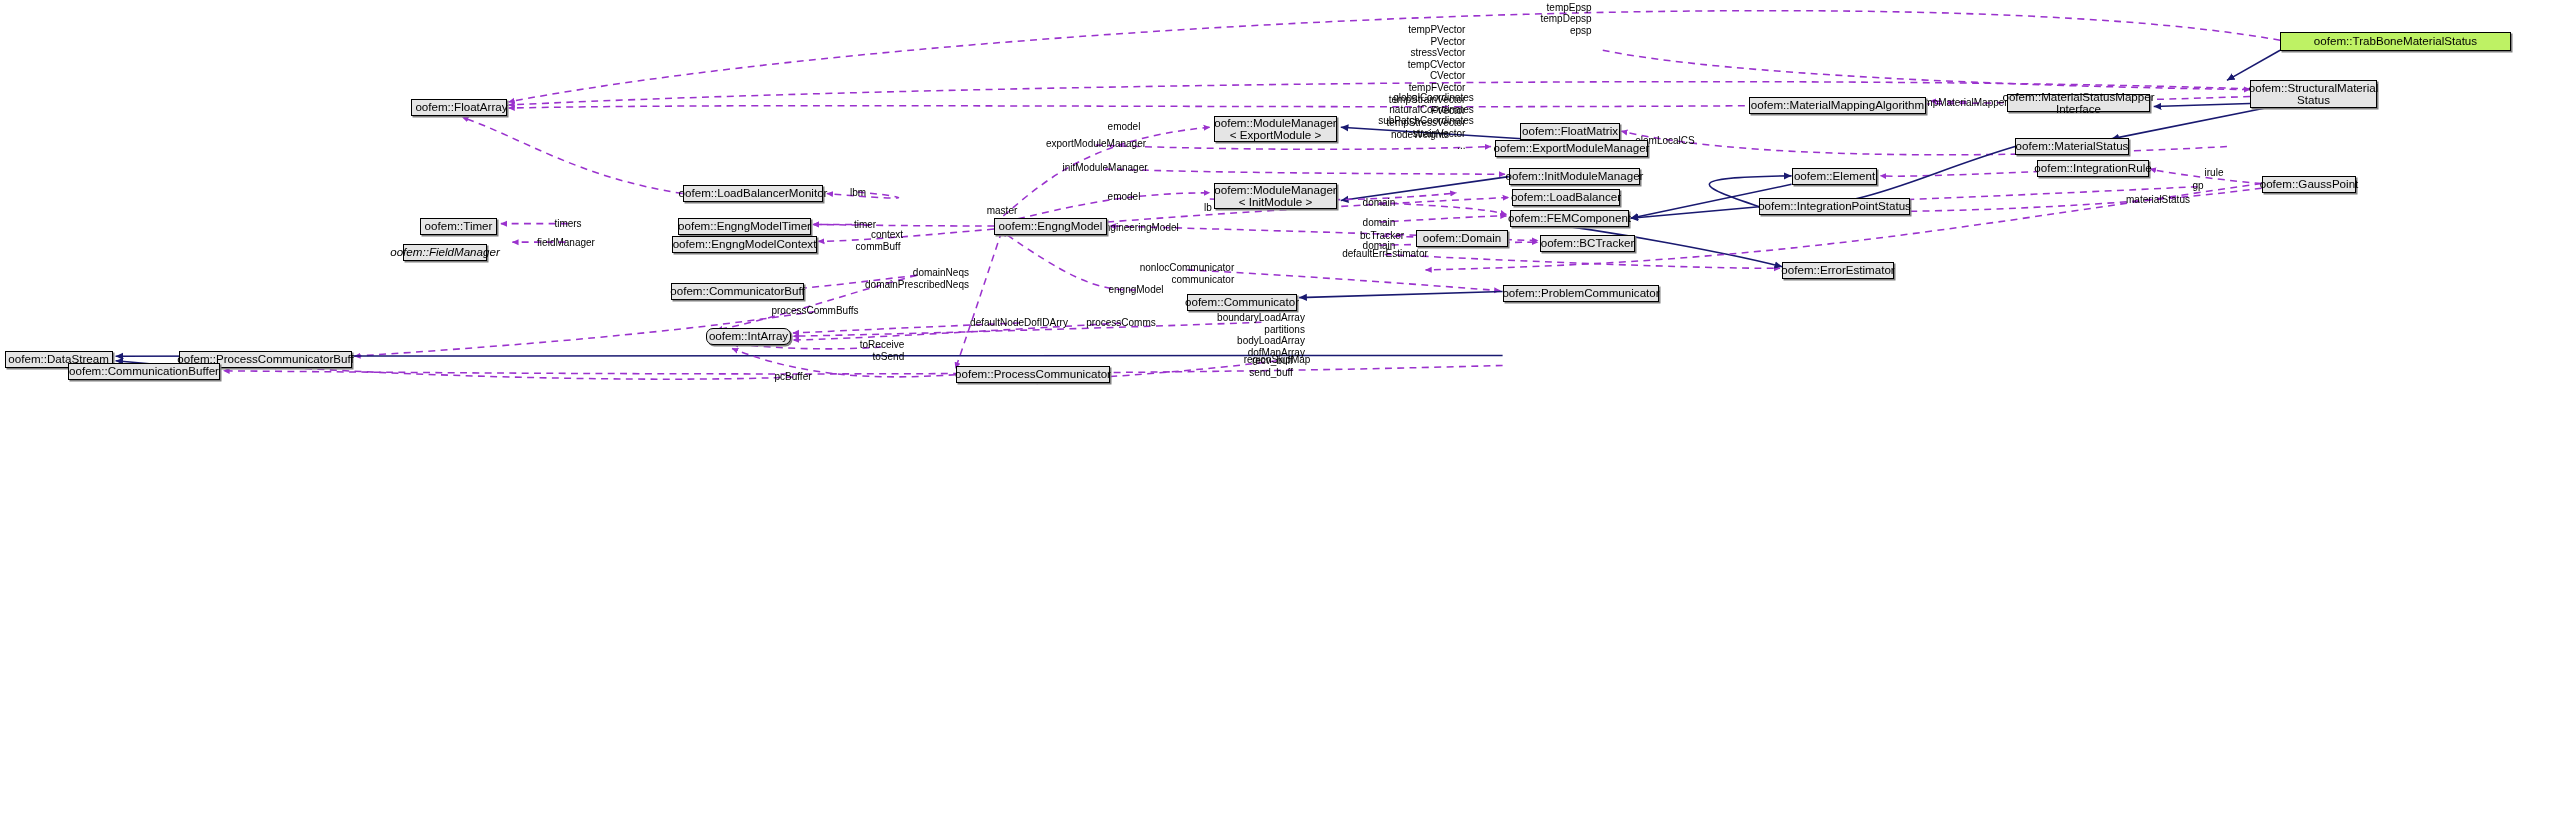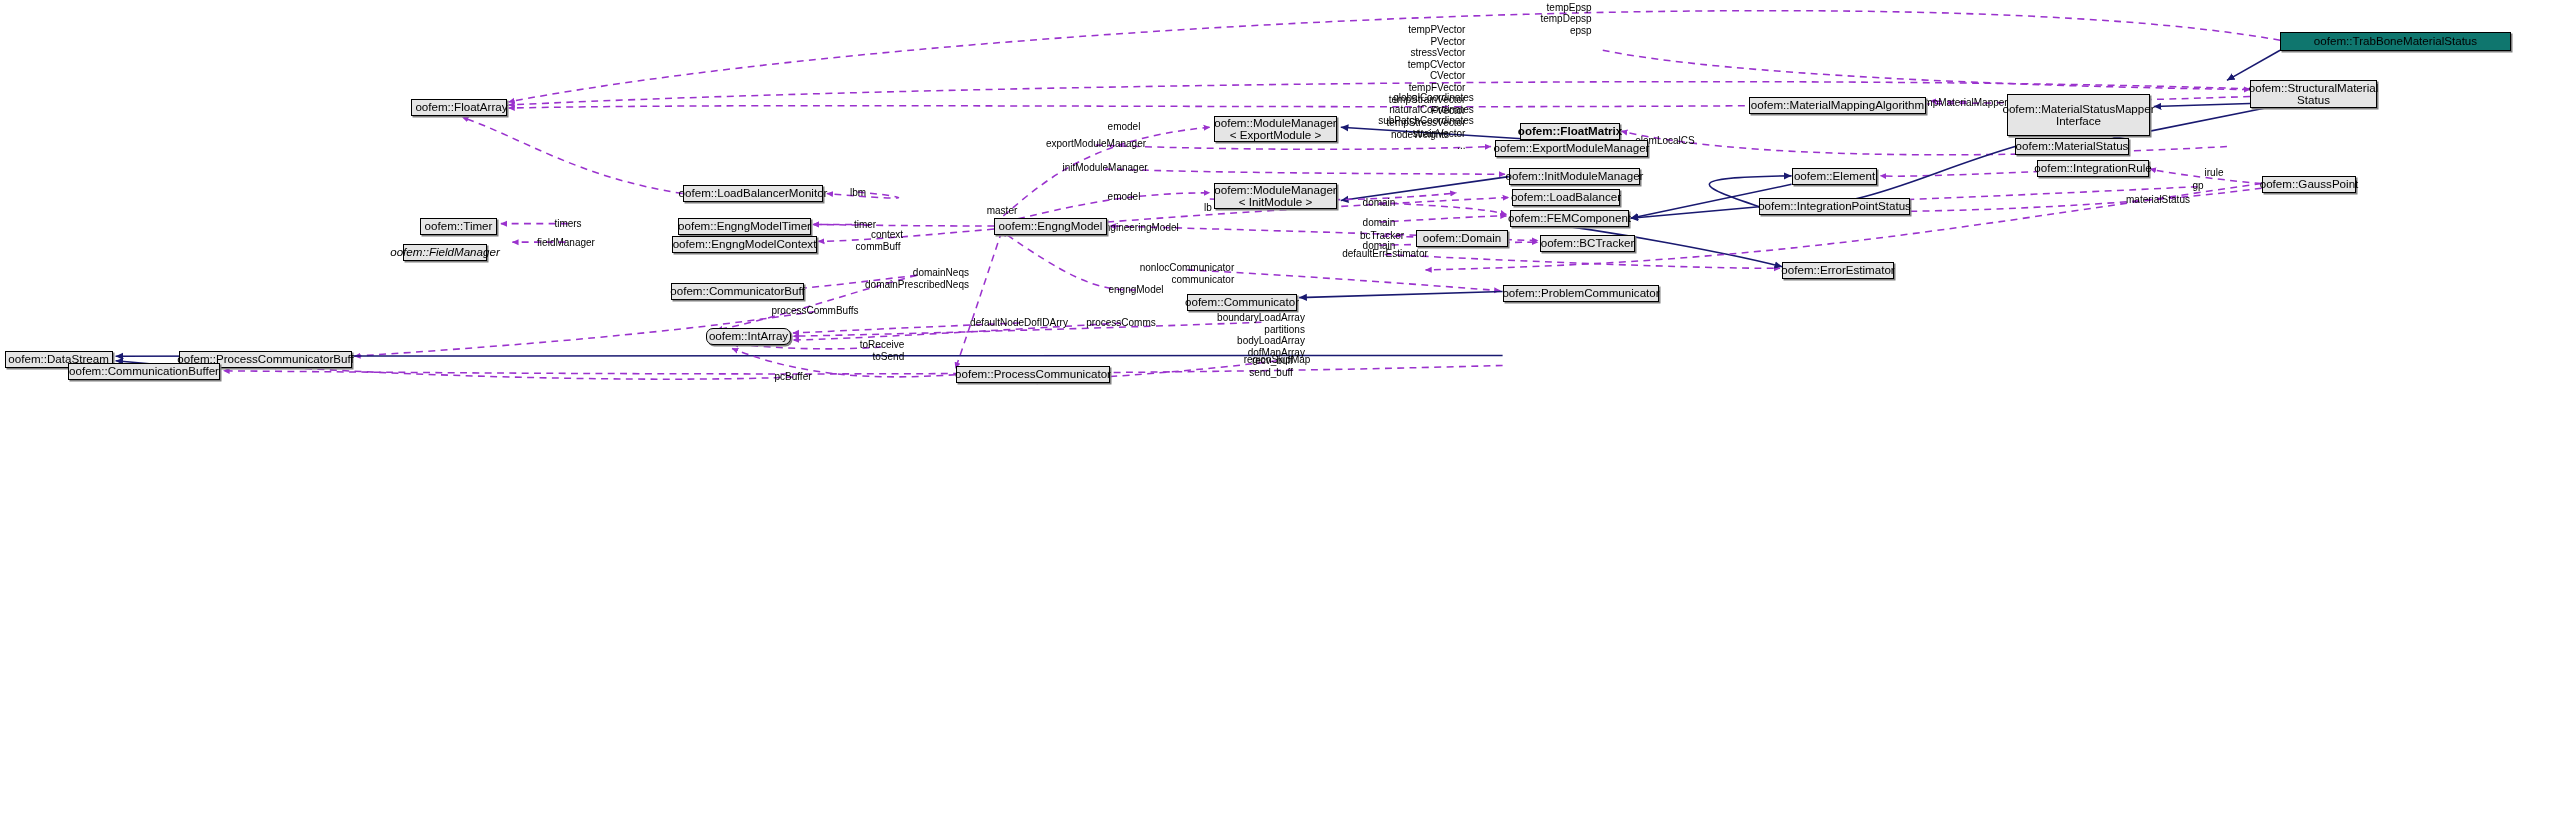--- a/index.html
+++ b/index.html
@@ -34,21 +34,21 @@
     line-height: 12.3px;
     text-align: center;
     display: flex;
     align-items: center;
     justify-content: center;
     white-space: pre-line;
     padding: 0.8px 3.1px;
     z-index: 5;
   }
   .node.highlight {
-    background: #0f766e;
+    background: #bef264;
   }
   .edge-label {
     position: absolute;
     color: #000000;
     font-size: 10px;
     line-height: 11.6px;
     text-align: right;
     white-space: pre-line;
     transform: translateX(-50%);
     z-index: 4;
@@ -129,25 +129,25 @@
         <path d="M 1300 300 C 1280 360 1260 420 1240 478" fill="none" stroke="#9a32cd" stroke-width="2" stroke-dasharray="9,7" marker-end="url(#arrow-usage)" id="e57"></path>
       </g>
   </svg>
 
   <div id="node-layer">
       <div class="node highlight" style="left: 2280px; top: 32px; width: 231px; height: 18.5px;">oofem::TrabBoneMaterialStatus</div>
       <div class="node" style="left: 2250px; top: 80px; width: 127px; height: 28px;">oofem::StructuralMaterial
 Status</div>
       <div class="node" style="left: 411px; top: 99px; width: 96px; height: 17px; padding-left: 8px;">oofem::FloatArray</div>
       <div class="node" style="left: 1749px; top: 97px; width: 177px; height: 17px;">oofem::MaterialMappingAlgorithm</div>
-      <div class="node" style="left: 2007px; top: 94px; width: 143px; height: 42px;">oofem::MaterialStatusMapper
+      <div class="node" style="left: 2007px; top: 94px; width: 143px; height: 18px;">oofem::MaterialStatusMapper
 Interface</div>
       <div class="node" style="left: 1214px; top: 116px; width: 123px; height: 26px;">oofem::ModuleManager
 &lt; ExportModule &gt;</div>
-      <div class="node" style="left: 1520px; top: 123px; width: 100px; height: 17px; font-weight: bold;">oofem::FloatMatrix</div>
+      <div class="node" style="left: 1520px; top: 123px; width: 100px; height: 17px;">oofem::FloatMatrix</div>
       <div class="node" style="left: 2015px; top: 138px; width: 114px; height: 17px;">oofem::MaterialStatus</div>
       <div class="node" style="left: 1495px; top: 140px; width: 153px; height: 17px;">oofem::ExportModuleManager</div>
       <div class="node" style="left: 2037px; top: 160px; width: 112px; height: 17px;">oofem::IntegrationRule</div>
       <div class="node" style="left: 1509px; top: 168px; width: 131px; height: 17px;">oofem::InitModuleManager</div>
       <div class="node" style="left: 1792px; top: 168px; width: 85px; height: 17px;">oofem::Element</div>
       <div class="node" style="left: 2262px; top: 176px; width: 94px; height: 17px;">oofem::GaussPoint</div>
       <div class="node" style="left: 683px; top: 185px; width: 140px; height: 17px;">oofem::LoadBalancerMonitor</div>
       <div class="node" style="left: 1214px; top: 183px; width: 123px; height: 26px;">oofem::ModuleManager
 &lt; InitModule &gt;</div>
       <div class="node" style="left: 1512px; top: 189px; width: 108px; height: 17px;">oofem::LoadBalancer</div>

